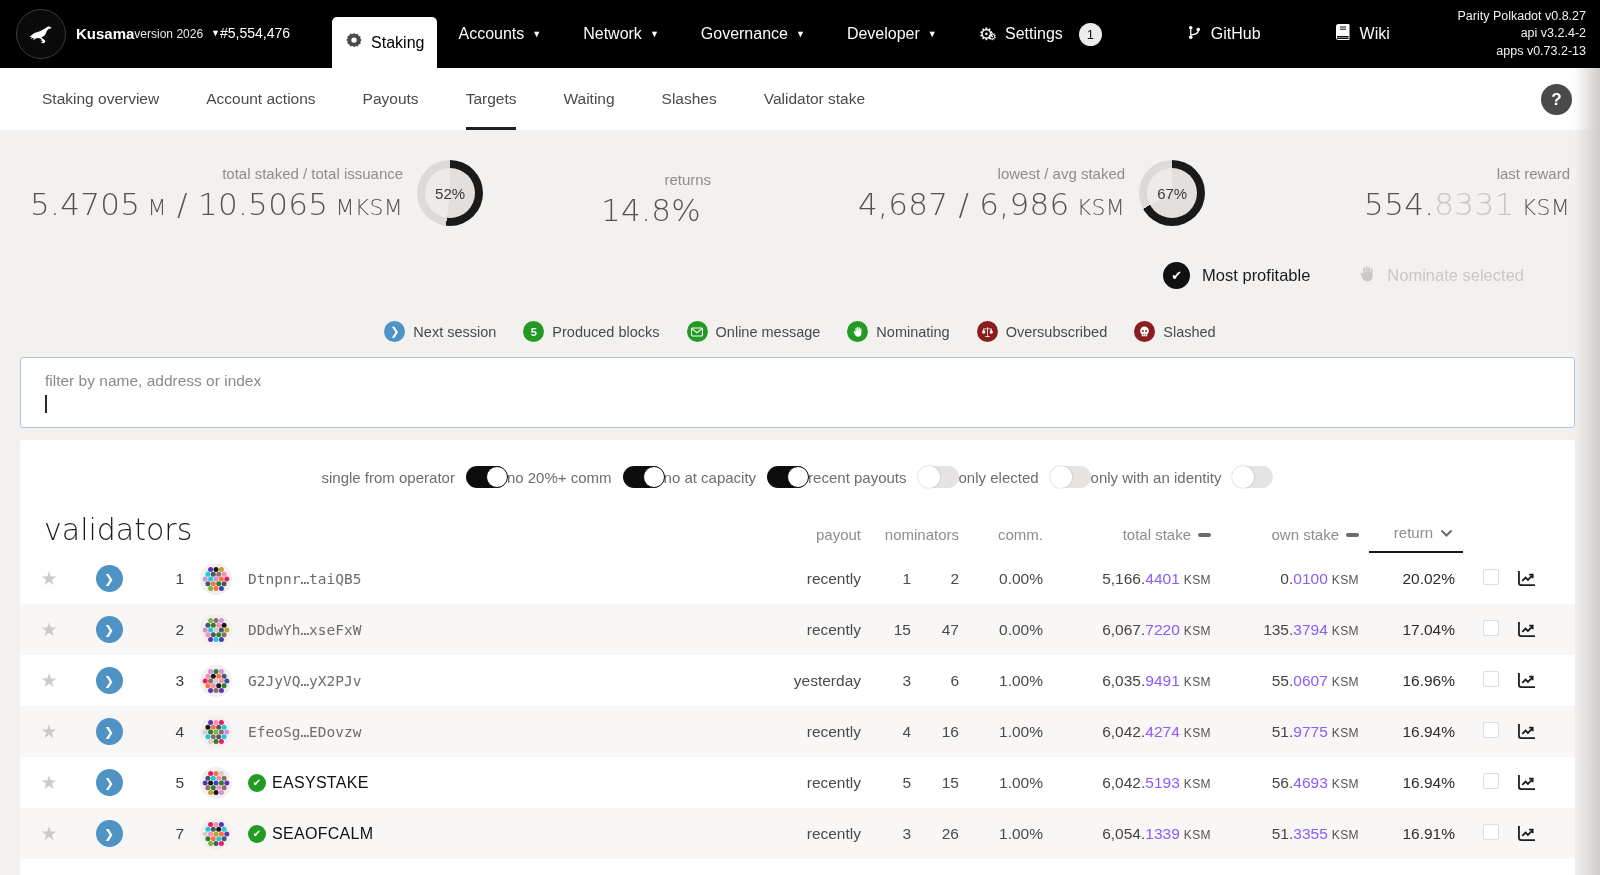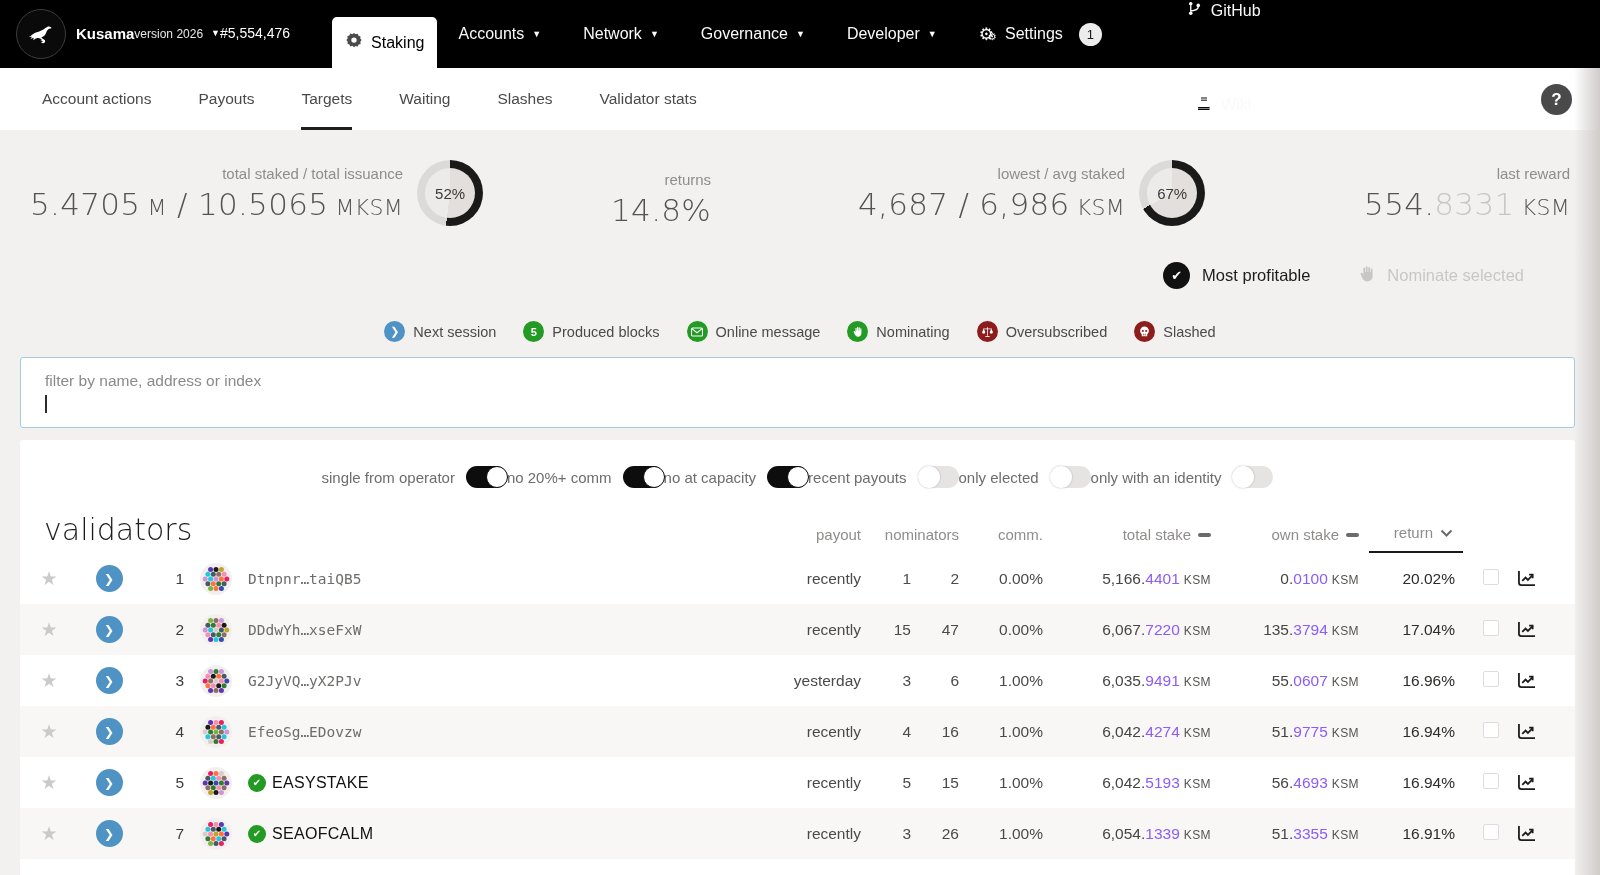--- a/index.html
+++ b/index.html
@@ -14,35 +14,35 @@
   .chain-name { font-weight:bold; font-size:15px; }
   .chain-version { font-size:12px; color:#e8e8e8; display:flex; align-items:center; gap:8px; }
   .chain-block { font-size:14px; }
   .caret { font-size:9px; color:#fff; }
   .top-nav { display:flex; align-items:stretch; margin-left:42px; }
   .nav-item { display:flex; align-items:center; gap:8px; padding:0 21px; font-size:16px; color:#fafafa; cursor:pointer; }
   .nav-item.active { background:#fff; color:#000000; border-radius:5px 5px 0 0; margin-top:17px; padding:0 13px; }
   .gear-glyph { font-size:17px; line-height:1; }
   .gear-small { font-size:10px; margin-left:-6px; margin-top:-10px; }
   .settings-badge { width:23px; height:23px; border-radius:50%; background:#ececec; color:#1a1a1a; font-size:13px; display:flex; align-items:center; justify-content:center; margin-left:8px; }
-  .ext-links { display:flex; align-items:center; margin-left:64px; gap:74px;flex-direction:column; }
+  .ext-links { display:flex; align-items:center; margin-left:64px; gap:74px; }
   .ext-link { display:flex; align-items:center; gap:9px; font-size:16px; color:#fafafa; cursor:pointer; }
   .node-info { margin-left:auto; align-self:center; text-align:right; font-size:12.5px; line-height:1.4; padding-right:14px; color:#f2f2f2; }
 
   
   .tab-bar { height:62px; background:#fff; display:flex; align-items:stretch; padding-left:42px; position:relative; z-index:4; }
   .tab { display:flex; align-items:center; margin-right:47px; font-size:15.5px; color:#4a4a4a; border-bottom:3px solid transparent; padding-top:3px; cursor:pointer; white-space:nowrap; }
   .tab.active { border-bottom-color:#1f1f1f; }
   .help-button { position:absolute; right:28px; top:16px; width:31px; height:31px; border-radius:50%; background:#4a4a4a; color:#fff; font-weight:bold; font-size:17px; display:flex; align-items:center; justify-content:center; cursor:pointer; }
 
   
   .summary { display:flex; align-items:center; padding:28px 30px 26px 30px; }
   .sum-block { text-align:right; }
   .sum-label { font-size:15px; color:#8f8d8b; margin-bottom:4px; }
-  .sum-value { font-size:31px; color:#55524f; font-family:"DejaVu Sans",sans-serif; font-stretch:condensed; font-weight:300; letter-spacing:.3px; white-space:nowrap; }
+  .sum-value { font-size:31px; color:#55524f; font-family:"DejaVu Sans",sans-serif; font-stretch:condensed; font-weight:300; letter-spacing:.3px; white-space:nowrap;text-align:center; }
   .sum-value .unit { font-size:22px; }
   .sum-value .dim { color:#c8c5c2; }
   .donut { width:66px; height:66px; border-radius:50%; display:flex; align-items:center; justify-content:center; margin:0 12px 0 14px; flex:none; }
   .donut-inner { width:50px; height:50px; border-radius:50%; display:flex; align-items:center; justify-content:center; font-size:15px; color:#3c3a38; }
   .sp1 { width:96px; } .spf { flex:1; }
 
   
   .actions { display:flex; justify-content:flex-end; align-items:center; gap:48px; padding:8px 76px 0 0; }
   .action-btn { display:flex; align-items:center; gap:12px; font-size:16.5px; cursor:pointer; }
   .check-circle { width:27px; height:27px; border-radius:50%; background:#111; color:#fff; font-size:13px; display:flex; align-items:center; justify-content:center; }
@@ -167,30 +167,36 @@
         <svg width="16" height="16" viewBox="0 0 16 16">
             <path fill="#fff" d="M3.5 0h10a1 1 0 011 1v14a1 1 0 01-1 1h-10A2.5 2.5 0 011 13.5v-11A2.5 2.5 0 013.5 0z"></path>
             <path d="M2 12.6h11.6M2 14.4h11.6" stroke="#0a0a0a" stroke-width="1.1"></path>
             <path d="M5 3h6M5 5.2h6" stroke="#0a0a0a" stroke-width="1"></path>
           </svg>
       </span>
       <span>Wiki</span>
     </div>
   </div>
 
+  <div class="node-info">
+    <div>Parity Polkadot v0.8.27</div>
+    <div>api v3.2.4-2</div>
+    <div>apps v0.73.2-13</div>
+  </div>
 </div>
 
 <div class="tab-bar">
   <div id="tabs-host" style="display:flex;">
+      <div class="tab">Staking overview</div>
       <div class="tab">Account actions</div>
       <div class="tab">Payouts</div>
       <div class="tab active">Targets</div>
       <div class="tab">Waiting</div>
       <div class="tab">Slashes</div>
-      <div class="tab">Validator stats</div>
+      <div class="tab">Validator stake</div>
     </div>
   <div class="help-button">
       <span>?</span>
     </div>
 </div>
 
 <div class="summary" id="summary-host">
     <div class="sum-block" style="min-width: 305px;">
       <div class="sum-label">total staked / total issuance</div>
       <div class="sum-value"><span class="">5.4705</span><span class="unit"> M</span><span class=""> / </span><span class="">10.5065</span><span class="unit"> MKSM</span></div>

